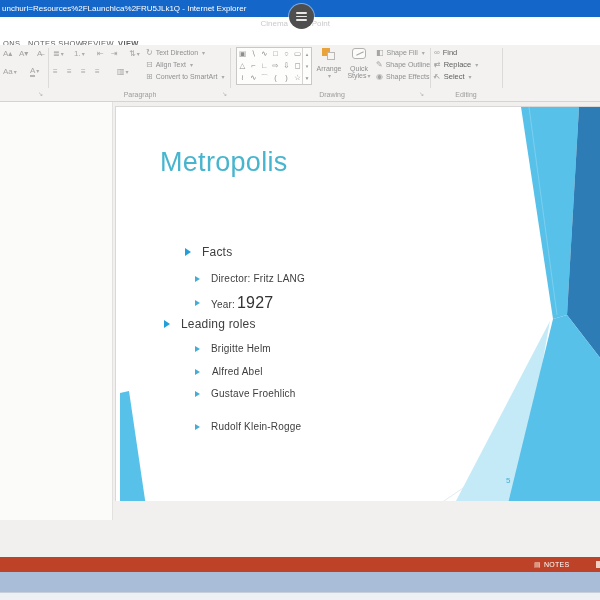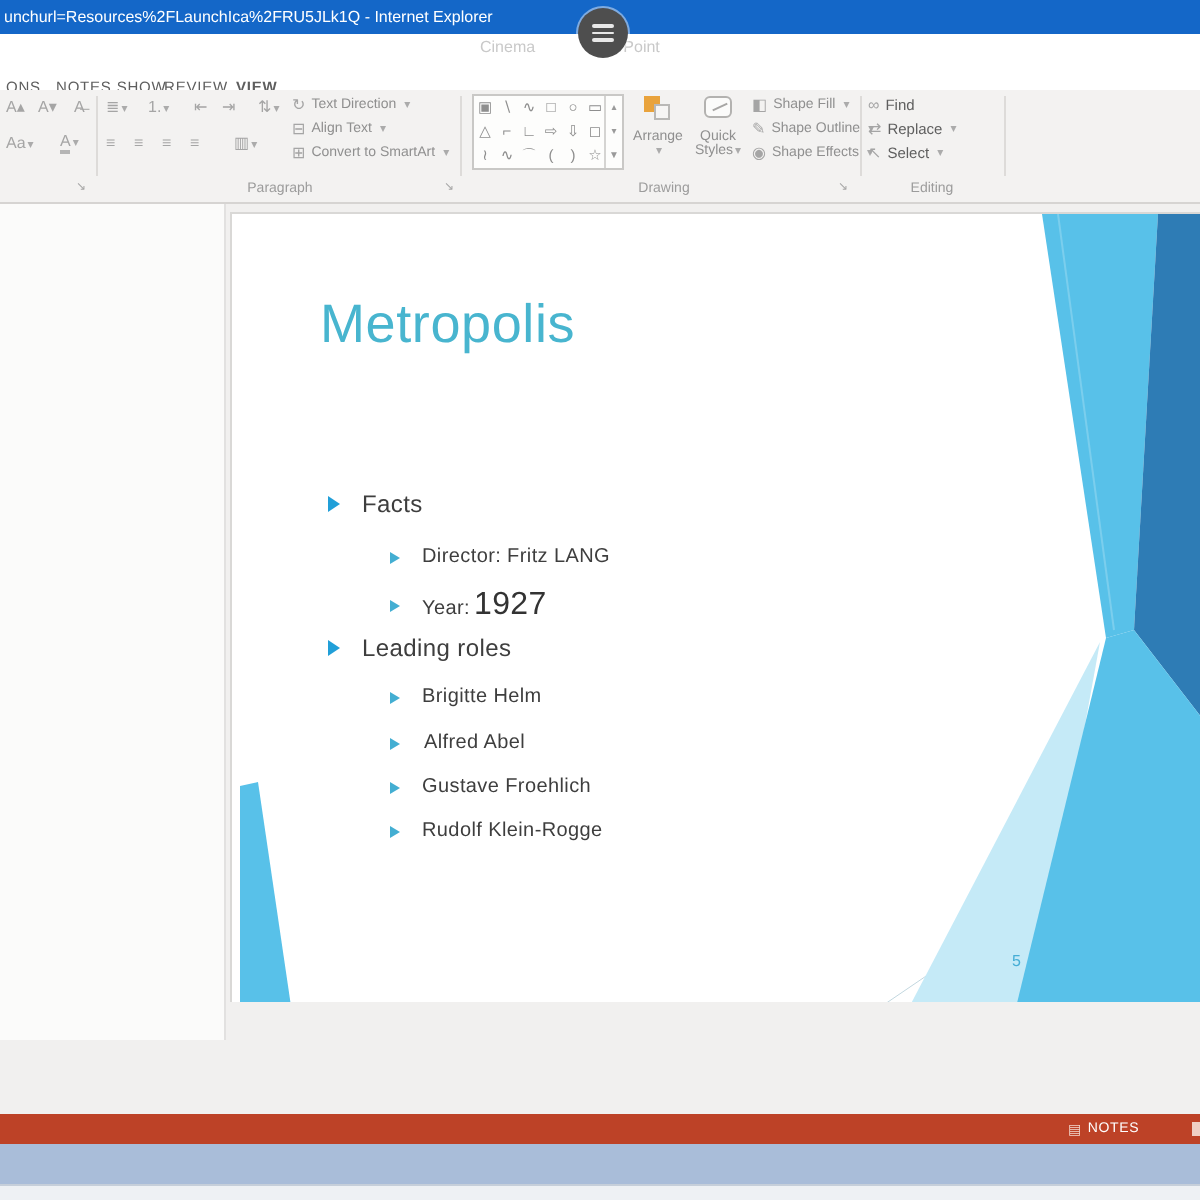--- a/index.html
+++ b/index.html
@@ -91,21 +91,21 @@
 </head>
 <body>
 
 <div class="screen">
 
   <div class="abs titlebar">
     <span>unchurl=Resources%2FLaunchIca%2FRU5JLk1Q - Internet Explorer</span>
   </div>
 
   <div class="abs subbar">
-    <span class="cap" style="left:240px;width:48px;text-align:left;">Cinema</span>
+    <span class="cap" style="left:240px;width:48px;text-align:right;">Cinema</span>
     <span class="cap" style="left:309px;">rPoint</span>
   </div>
   <div class="circlebtn">
     <span class="hbar"></span>
     <span class="hbar"></span>
     <span class="hbar"></span>
   </div>
 
   <div class="abs tabsrow">
     <span class="rtab" style="left:3px;">ONS</span>
@@ -268,21 +268,21 @@
 
         <polygon points="463,0 485,0 485,252 451,208" fill="#2e7cb5"></polygon>
 
         <polygon points="437,212 451,208 485,252 485,413 388,413" fill="#58c1e9"></polygon>
 
         <polygon points="4,286 13,284 32,413 4,413" fill="#58c1e9"></polygon>
       </svg>
 
       <div class="slidetitle">Metropolis</div>
 
-      <div class="brow1" style="top:138px;">
+      <div class="brow1" style="top:138px;margin-left:21px;">
         <span class="tri1"></span>
         <span>Facts</span>
       </div>
       <div class="brow2" style="top:165px;">
         <span class="tri2"></span>
         <span>Director: Fritz LANG</span>
       </div>
       <div class="brow2" style="top:187px;height:18px;">
         <span class="tri2"></span>
         <span><span>Year:</span><span class="yearval">1927</span></span>
@@ -296,21 +296,21 @@
         <span>Brigitte Helm</span>
       </div>
       <div class="brow2" style="top:258px;gap:12px;">
         <span class="tri2"></span>
         <span>Alfred Abel</span>
       </div>
       <div class="brow2" style="top:280px;">
         <span class="tri2"></span>
         <span>Gustave Froehlich</span>
       </div>
-      <div class="brow2" style="top:302px;">
+      <div class="brow2" style="top:313px;">
         <span class="tri2"></span>
         <span>Rudolf Klein-Rogge</span>
       </div>
 
       <span class="pgnum">5</span>
     </div>
   </div>
 
   <div class="abs statusbar">
     <div class="notesbtn">

